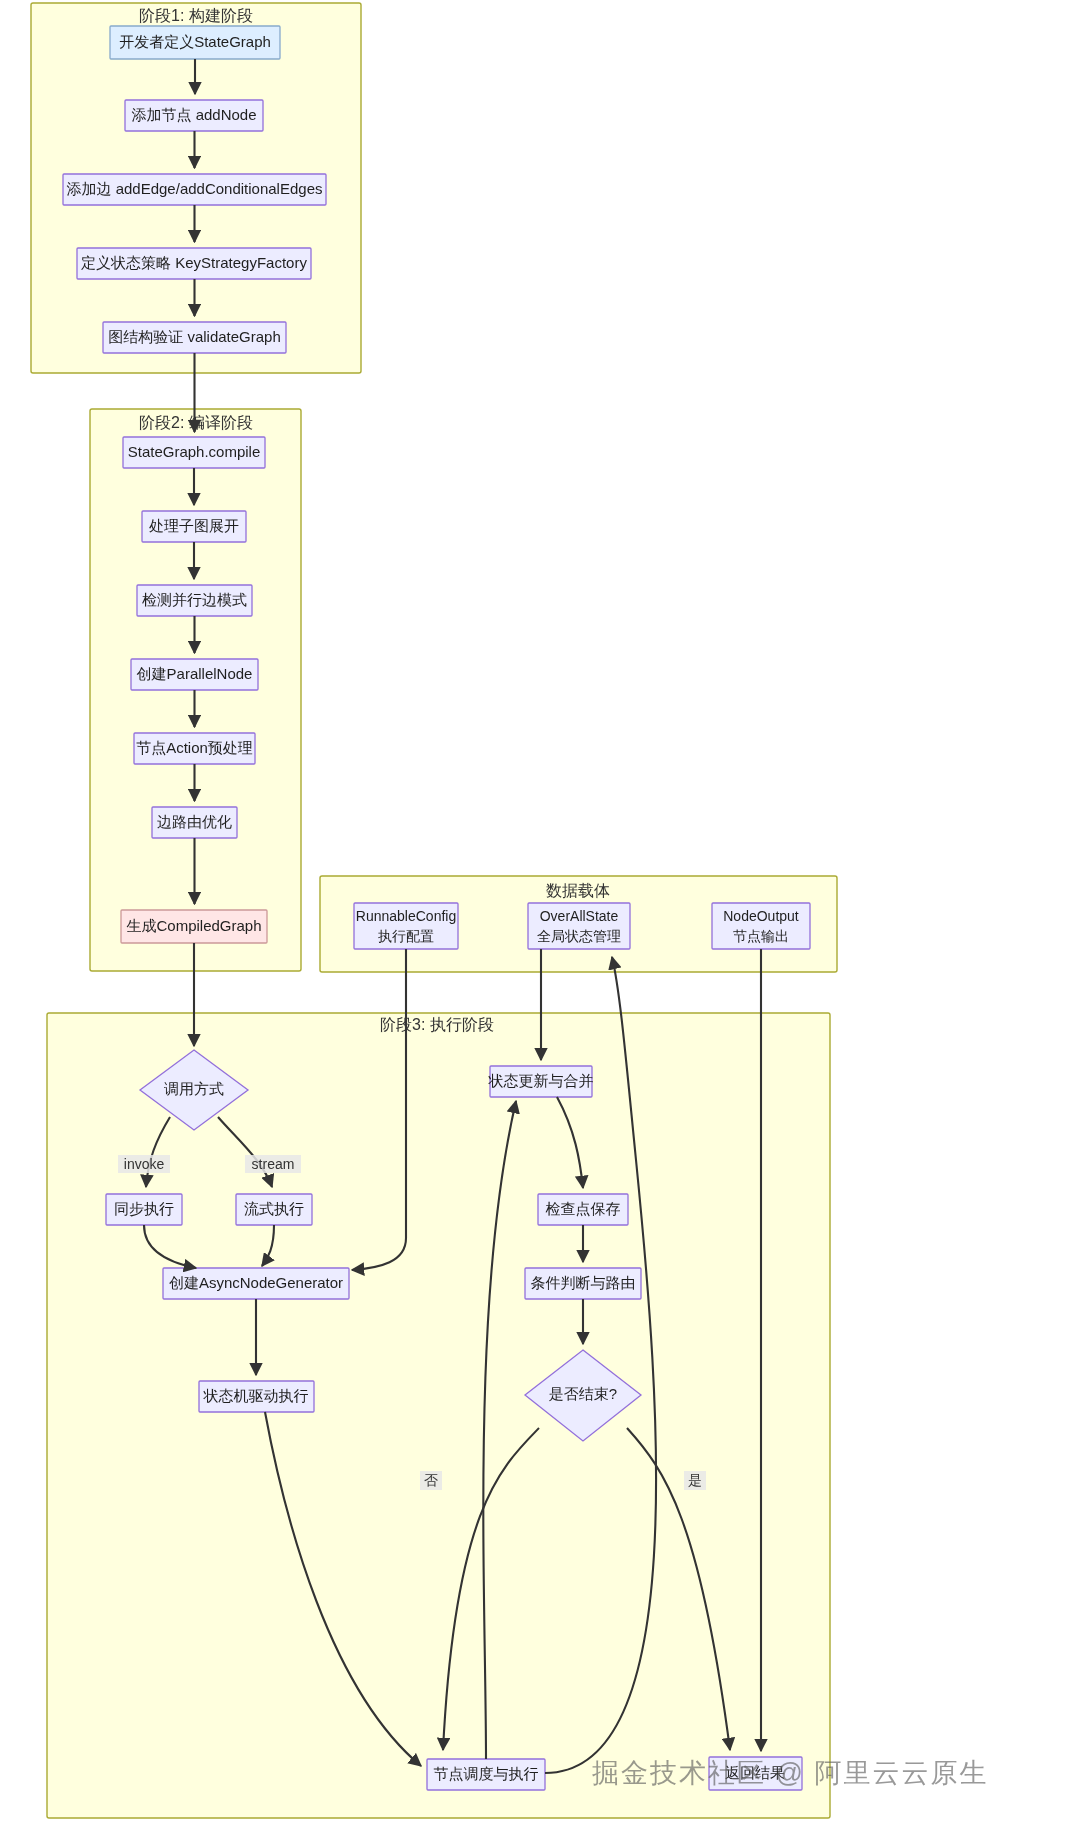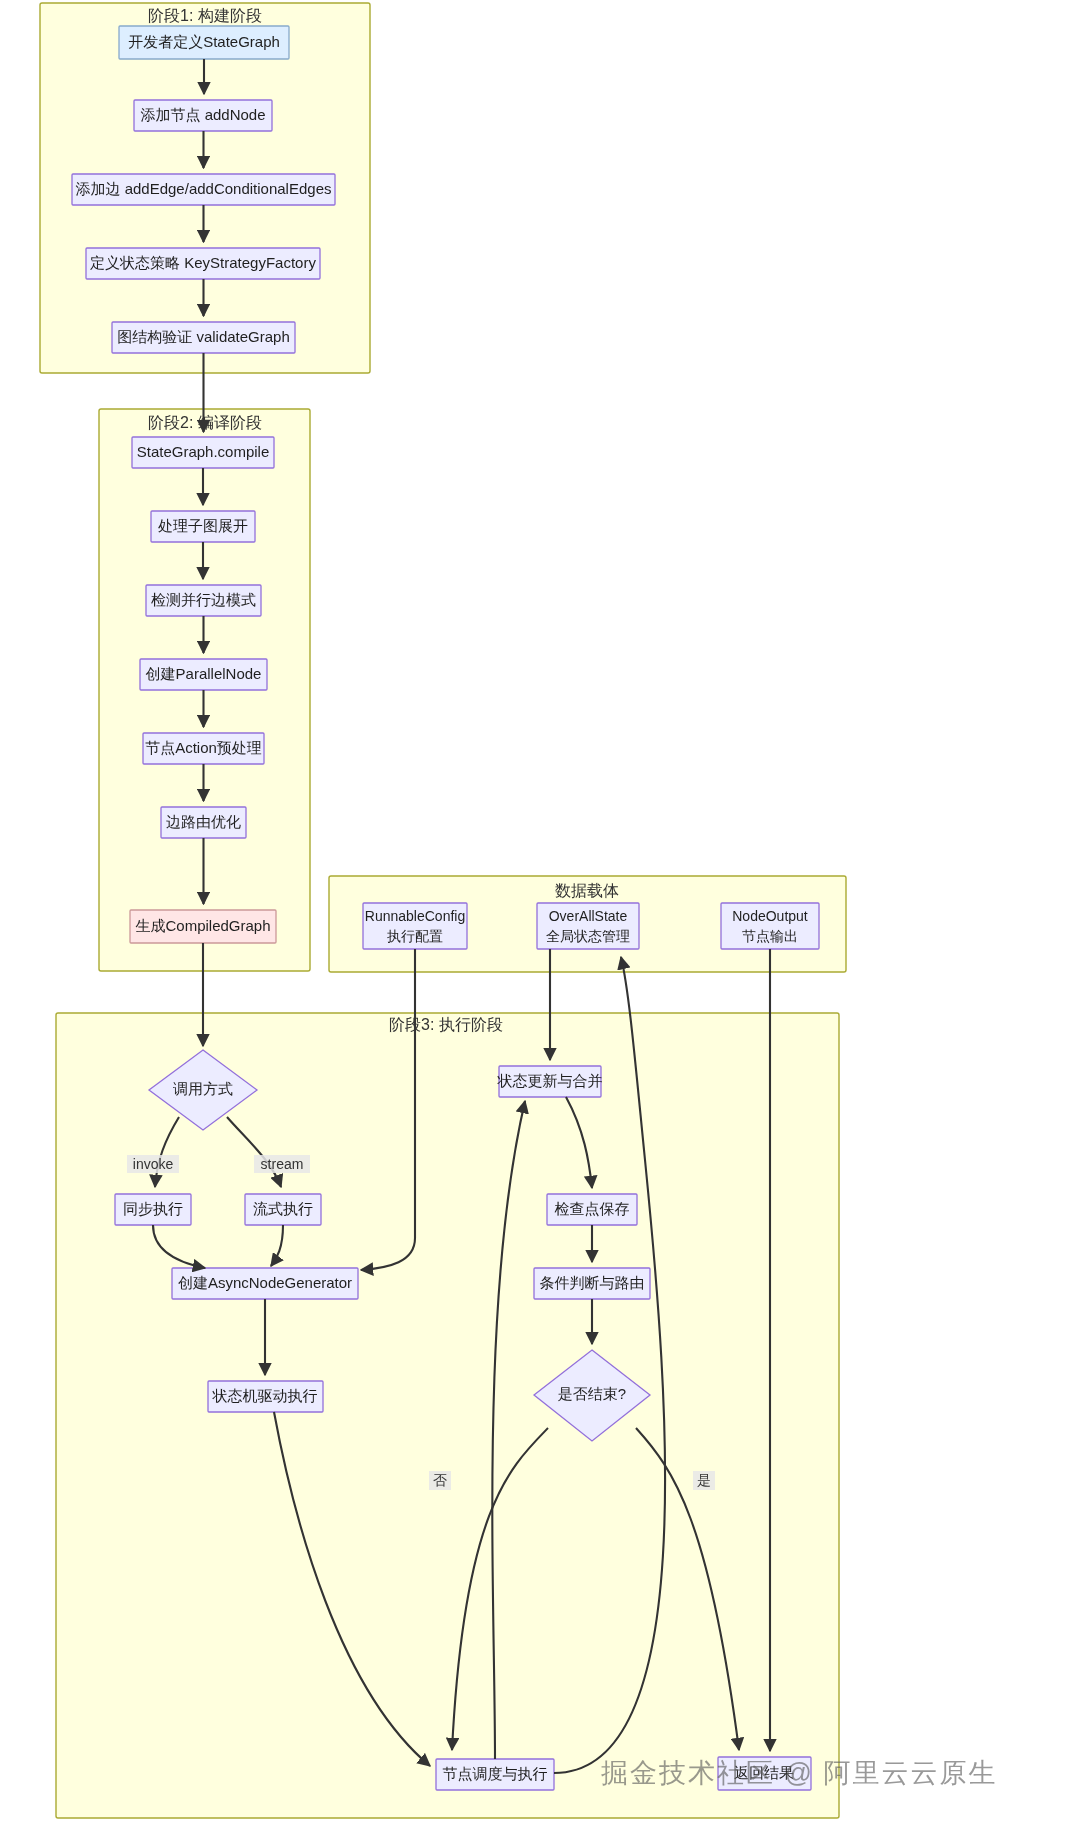--- a/index.html
+++ b/index.html
@@ -1,18 +1,18 @@
 <!DOCTYPE html>
 <html><head>
 <meta charset="utf-8">
 <style>
   html,body{margin:0;padding:0;background:#ffffff;}
   body{width:1080px;height:1837px;position:relative;overflow:hidden;
        font-family:"Liberation Sans","DejaVu Sans",sans-serif;}
-  #stage{position:absolute;left:9px;top:0;width:907px;height:1837px;text-decoration:underline;}
+  #stage{position:absolute;left:0;top:0;width:907px;height:1837px;text-decoration:underline;}
   svg{display:block;}
   .cluster-rect{fill:#ffffde;stroke:#aaaa33;stroke-width:1.4;}
   .cluster-label{font-size:16px;fill:#333333;text-anchor:middle;dominant-baseline:middle;}
   .node-rect{fill:#ececff;stroke:#9370db;stroke-width:1.3;}
   .node-rect.start{fill:#ddeeff;stroke:#88aacc;}
   .node-rect.final{fill:#ffe6e6;stroke:#cc9999;}
   .node-diamond{fill:#ececff;stroke:#9370db;stroke-width:1.3;}
   .node-text{font-size:15px;fill:#1f1f1f;text-anchor:middle;dominant-baseline:middle;}
   .node-text.small{font-size:14px;}
   .edge{fill:none;stroke:#333333;stroke-width:2.1;}

